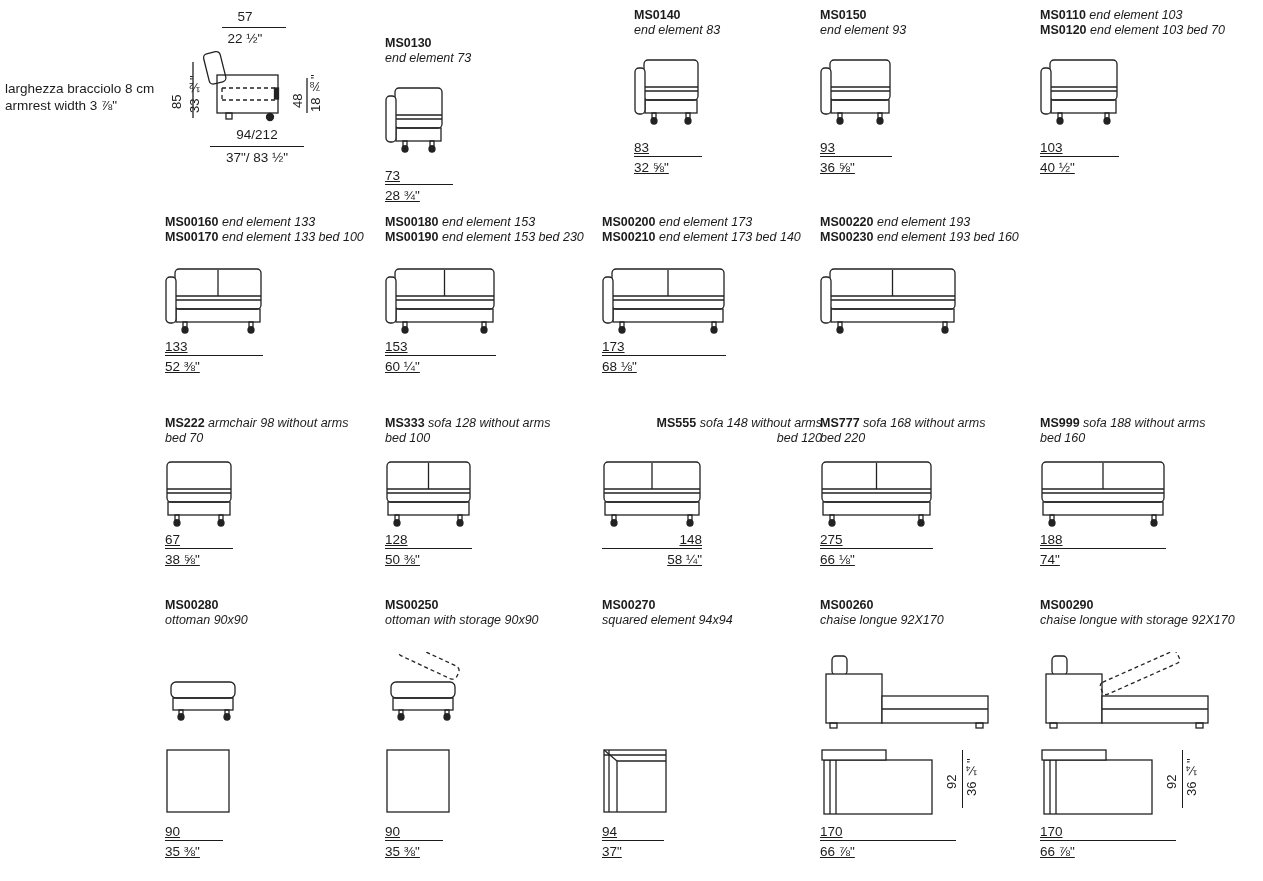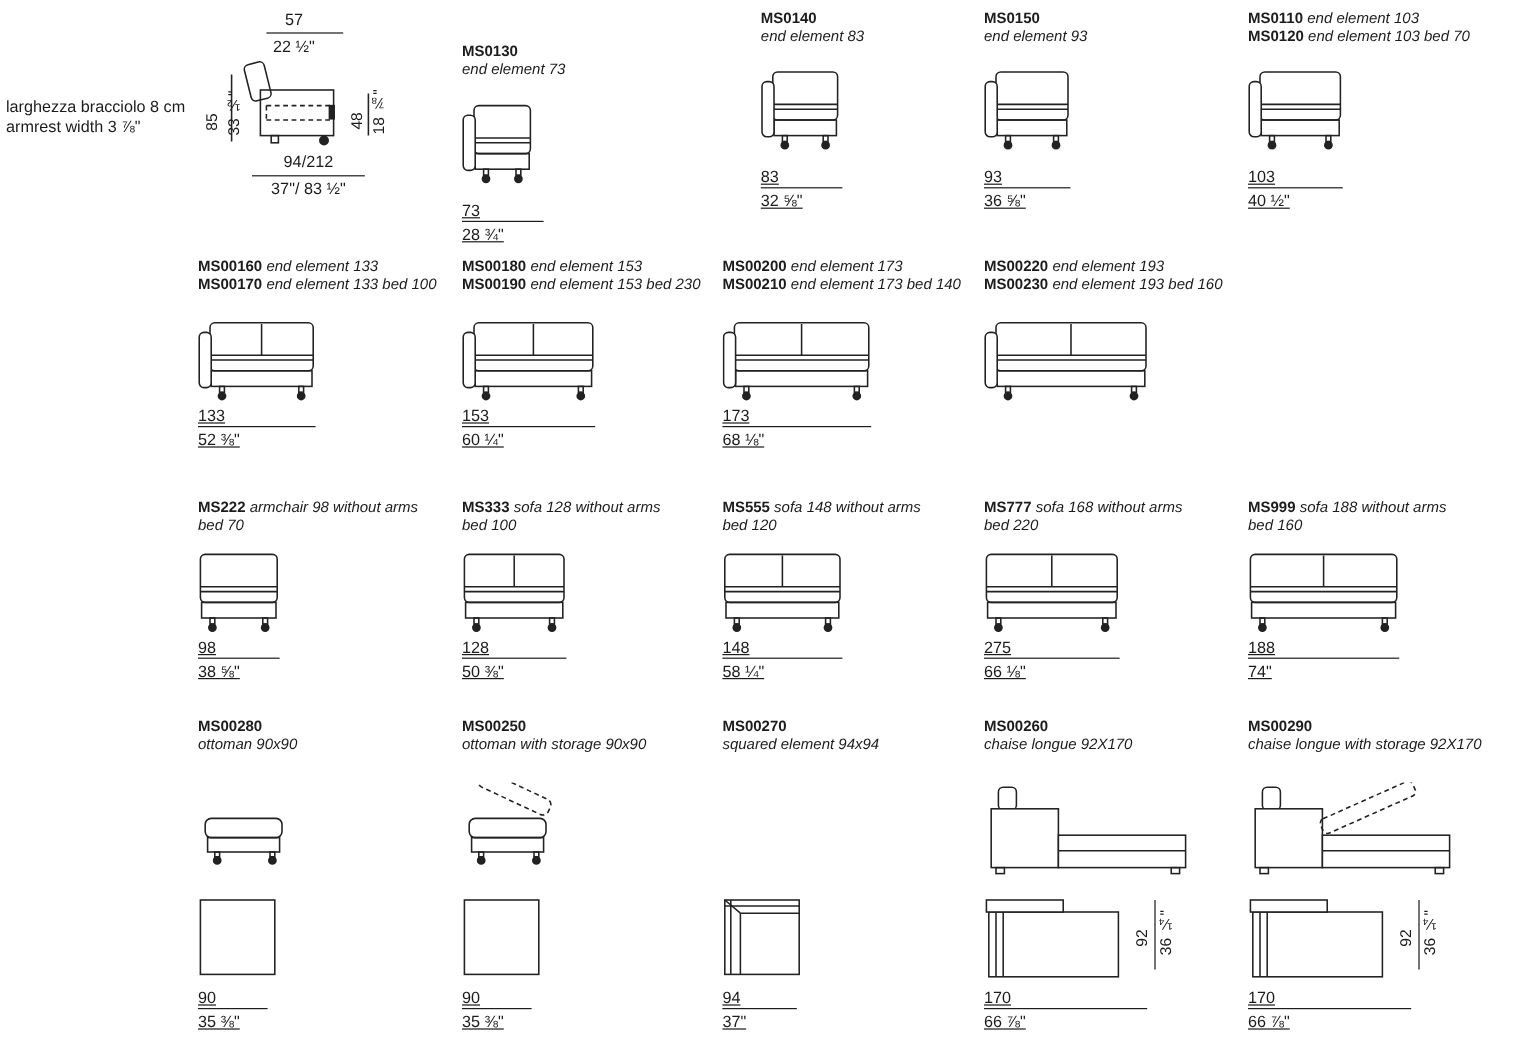--- a/index.html
+++ b/index.html
@@ -243,21 +243,21 @@
             <line x1="2" y1="29" x2="66" y2="29"></line>
             <line x1="2" y1="33" x2="66" y2="33"></line>
             <rect x="3" y="42" width="62" height="13"></rect>
             <rect x="10" y="55" width="4" height="5"></rect>
             <circle cx="12" cy="63" r="3" fill="#222"></circle>
             <rect x="54" y="55" width="4" height="5"></rect>
             <circle cx="56" cy="63" r="3" fill="#222"></circle>
           </svg>
         </div>
         <div class="dim" style="top: 116px;">
-          <div class="dim-cm">98</div>
+          <div class="dim-cm">67</div>
           <div class="dim-rule" style="width:68px"></div>
           <div class="dim-inch">38 ⅝"</div>
         </div>
       </div>
       <div class="cell" style="left: 385px; top: 416px;">
         <div class="hline"><span class="code">MS333</span> <span class="desc">sofa 128 without arms</span></div>
         <div class="hline"><span class="desc">bed 100</span></div>
         <div class="dwrap" style="top: 44px;">
           <svg width="89" height="70" viewBox="0 0 89 70" fill="none" stroke="#222" stroke-width="1.3">
             <rect x="2" y="2" width="83" height="40" rx="4"></rect>
@@ -270,21 +270,21 @@
             <rect x="73" y="55" width="4" height="5"></rect>
             <circle cx="75" cy="63" r="3" fill="#222"></circle>
           </svg>
         </div>
         <div class="dim" style="top: 116px;">
           <div class="dim-cm">128</div>
           <div class="dim-rule" style="width:87px"></div>
           <div class="dim-inch">50 ⅜"</div>
         </div>
       </div>
-      <div class="cell" style="left: 602px; top: 416px;">
+      <div class="cell" style="left: 602px; top: 416px; text-align: right;">
         <div class="hline"><span class="code">MS555</span> <span class="desc">sofa 148 without arms</span></div>
         <div class="hline"><span class="desc">bed 120</span></div>
         <div class="dwrap" style="top: 44px;">
           <svg width="102" height="70" viewBox="0 0 102 70" fill="none" stroke="#222" stroke-width="1.3">
             <rect x="2" y="2" width="96" height="40" rx="4"></rect>
             <line x1="2" y1="29" x2="98" y2="29"></line>
             <line x1="2" y1="33" x2="98" y2="33"></line>
             <line x1="50" y1="3" x2="50" y2="29"></line>
             <rect x="3" y="42" width="94" height="13"></rect>
             <rect x="10" y="55" width="4" height="5"></rect>

